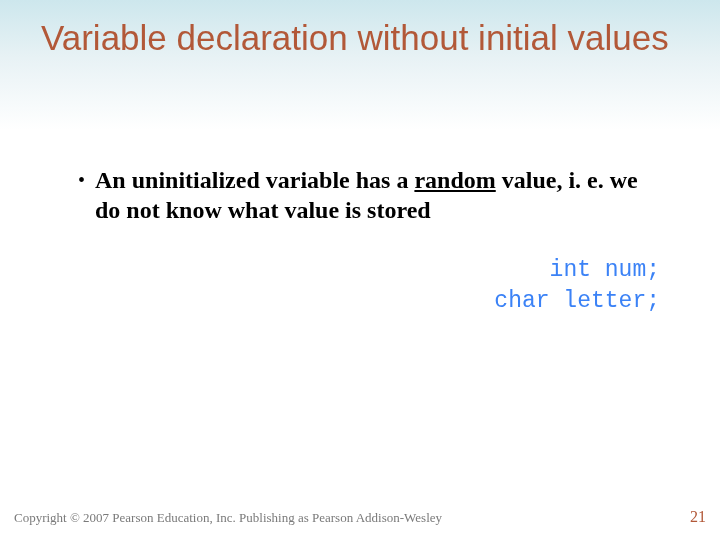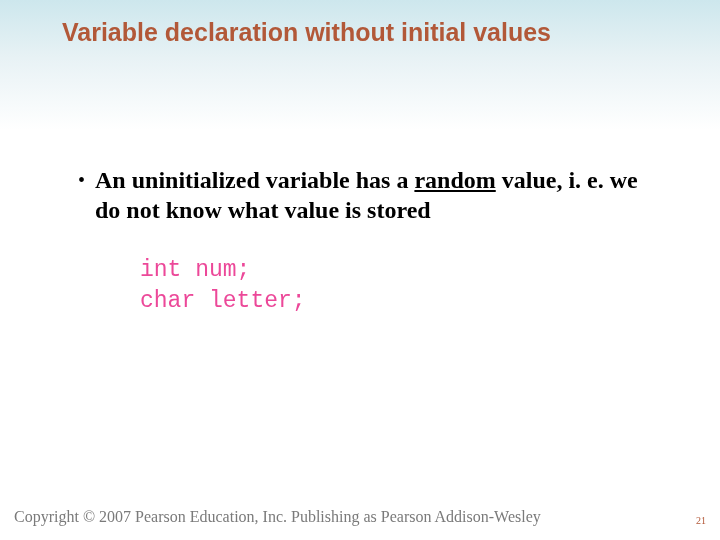--- a/index.html
+++ b/index.html
@@ -11,24 +11,24 @@
   }
   .header-band {
     position: absolute;
     top: 0; left: 0; right: 0;
     height: 130px;
     background: linear-gradient(to bottom, #cde7ed 0%, #e8f2f5 45%, #ffffff 100%);
   }
   .title {
     position: absolute;
     top: 18px;
-    left: 62px;
+    left: 41px;
     right: 40px;
-    font-size: 25px;
-    font-weight: 700;
+    font-size: 35px;
+    font-weight: 400;
     color: #b25838;
     line-height: 1.15;
     font-family: Arial, Helvetica, sans-serif;
   }
   .content {
     position: absolute;
     top: 165px;
     left: 78px;
     right: 60px;
   }
@@ -52,34 +52,35 @@
   }
   .bullet-text .underline {
     text-decoration: underline;
   }
   .code-block {
     margin-top: 30px;
     margin-left: 62px;
     font-family: "Courier New", Courier, monospace;
     font-size: 23px;
     line-height: 1.35;
-    color: #ec4899;
+    color: #3b82f6;
+    text-align: right;
   }
   .footer-left {
     position: absolute;
     bottom: 14px;
     left: 14px;
-    font-size: 16px;
+    font-size: 13px;
     color: #7a7a7a;
   }
   .footer-right {
     position: absolute;
     bottom: 14px;
     right: 14px;
-    font-size: 10px;
+    font-size: 16px;
     color: #b25838;
   }
 </style>
 </head>
 <body>
 
 <div class="header-band"></div>
 
 <h1 class="title">Variable declaration without initial values</h1>
 

